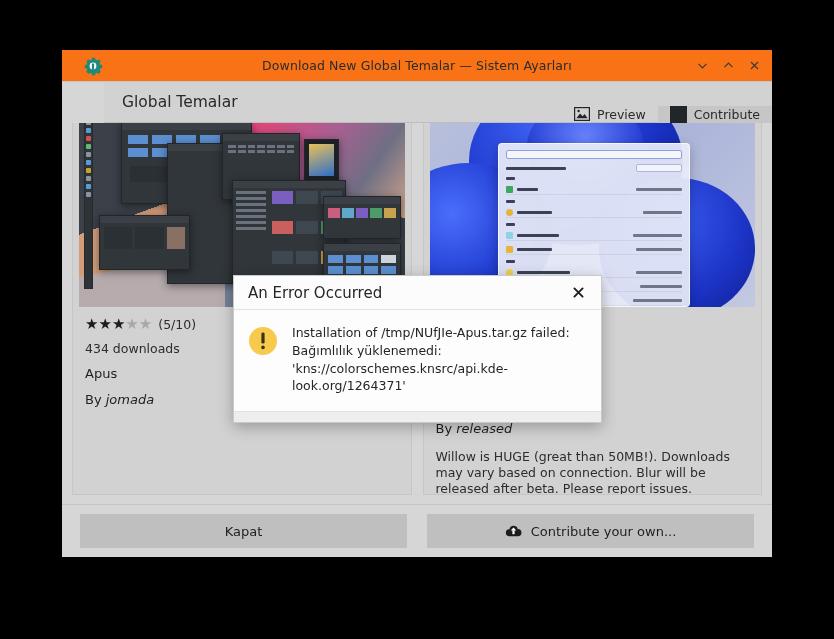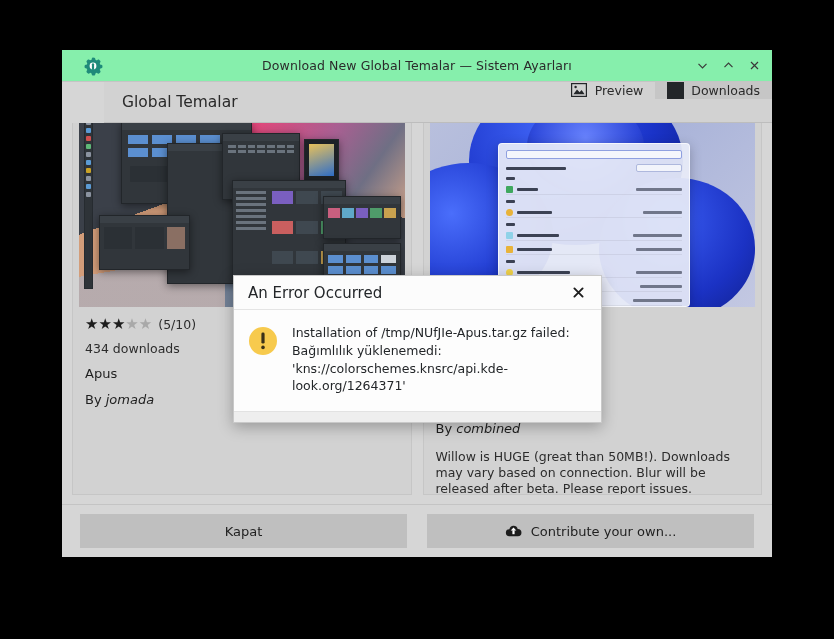--- a/index.html
+++ b/index.html
@@ -18,21 +18,21 @@
     width: 710px; height: 507px;
     background: #d6d6d6;
     box-shadow: 0 3px 10px rgba(0,0,0,0.55);
     display: flex; flex-direction: column;
     overflow: hidden;
   }
 
   
   #titlebar {
     height: 32px; flex: 0 0 32px;
-    background: #86efac;
+    background: #f97316;
     border-bottom: 1px solid #c4c4c4;
     display: flex; align-items: center;
     position: relative;
     padding-left: 12px;
   }
   #app-icon {
     width: 22px; height: 22px;
     margin-left: 8px;
     flex: 0 0 22px;
     display: flex; align-items: center; justify-content: center;
@@ -69,21 +69,21 @@
     padding: 0 0 0 0;
     margin-left: 42px;
   }
   #toolbar-title {
     font-size: 15.5px;
     color: #2a2a2a;
     padding-left: 18px;
     white-space: nowrap;
   }
   #toolbar-spacer { flex: 1 1 auto; }
-  #view-buttons { display: flex; align-items: flex-start; height: 41px; }
+  #view-buttons { display: flex; align-items: flex-end; height: 41px; }
   .view-btn {
     display: flex; align-items: center; gap: 7px;
     padding: 0 12px;
     font-size: 12.5px;
     color: #2a2a2a;
     cursor: pointer;
     background: transparent;
     white-space: nowrap;
   }
   .view-btn.active { background: #c6c6c6; }
@@ -342,21 +342,21 @@
         </span>
         <span>Preview</span>
       </div>
 
       <div class="view-btn active">
         <span class="vicon">
           <svg width="17" height="17" viewBox="0 0 17 17">
               <rect x="0" y="0" width="17" height="17" fill="#232629"></rect>
             </svg>
         </span>
-        <span>Downloads</span>
+        <span>Contribute</span>
       </div>
 
     </div>
 
   </div>
 
   <div id="content">
 
     <div class="card">
       <div class="thumb">
@@ -567,21 +567,21 @@
                 <div class="w11-ico" style="background:#7a5fc0"></div>
                 <div class="w11-txt" style="width:22%"></div>
                 <div class="w11-txt r" style="width:28%"></div>
               </div>
           </div>
         </div>
       </div>
 
       <div class="card-body">
         <div style="height:104px;"></div>
-        <div class="item-author"><span>By </span><i>combined</i></div>
+        <div class="item-author"><span>By </span><i>released</i></div>
         <div class="item-desc">Willow is HUGE (great than 50MB!). Downloads may vary based on connection. Blur will be released after beta. Please report issues.</div>
       </div>
     </div>
 
   </div>
 
   <div id="button-bar">
     <button class="dlg-btn">
       <span>Kapat</span>
     </button>

